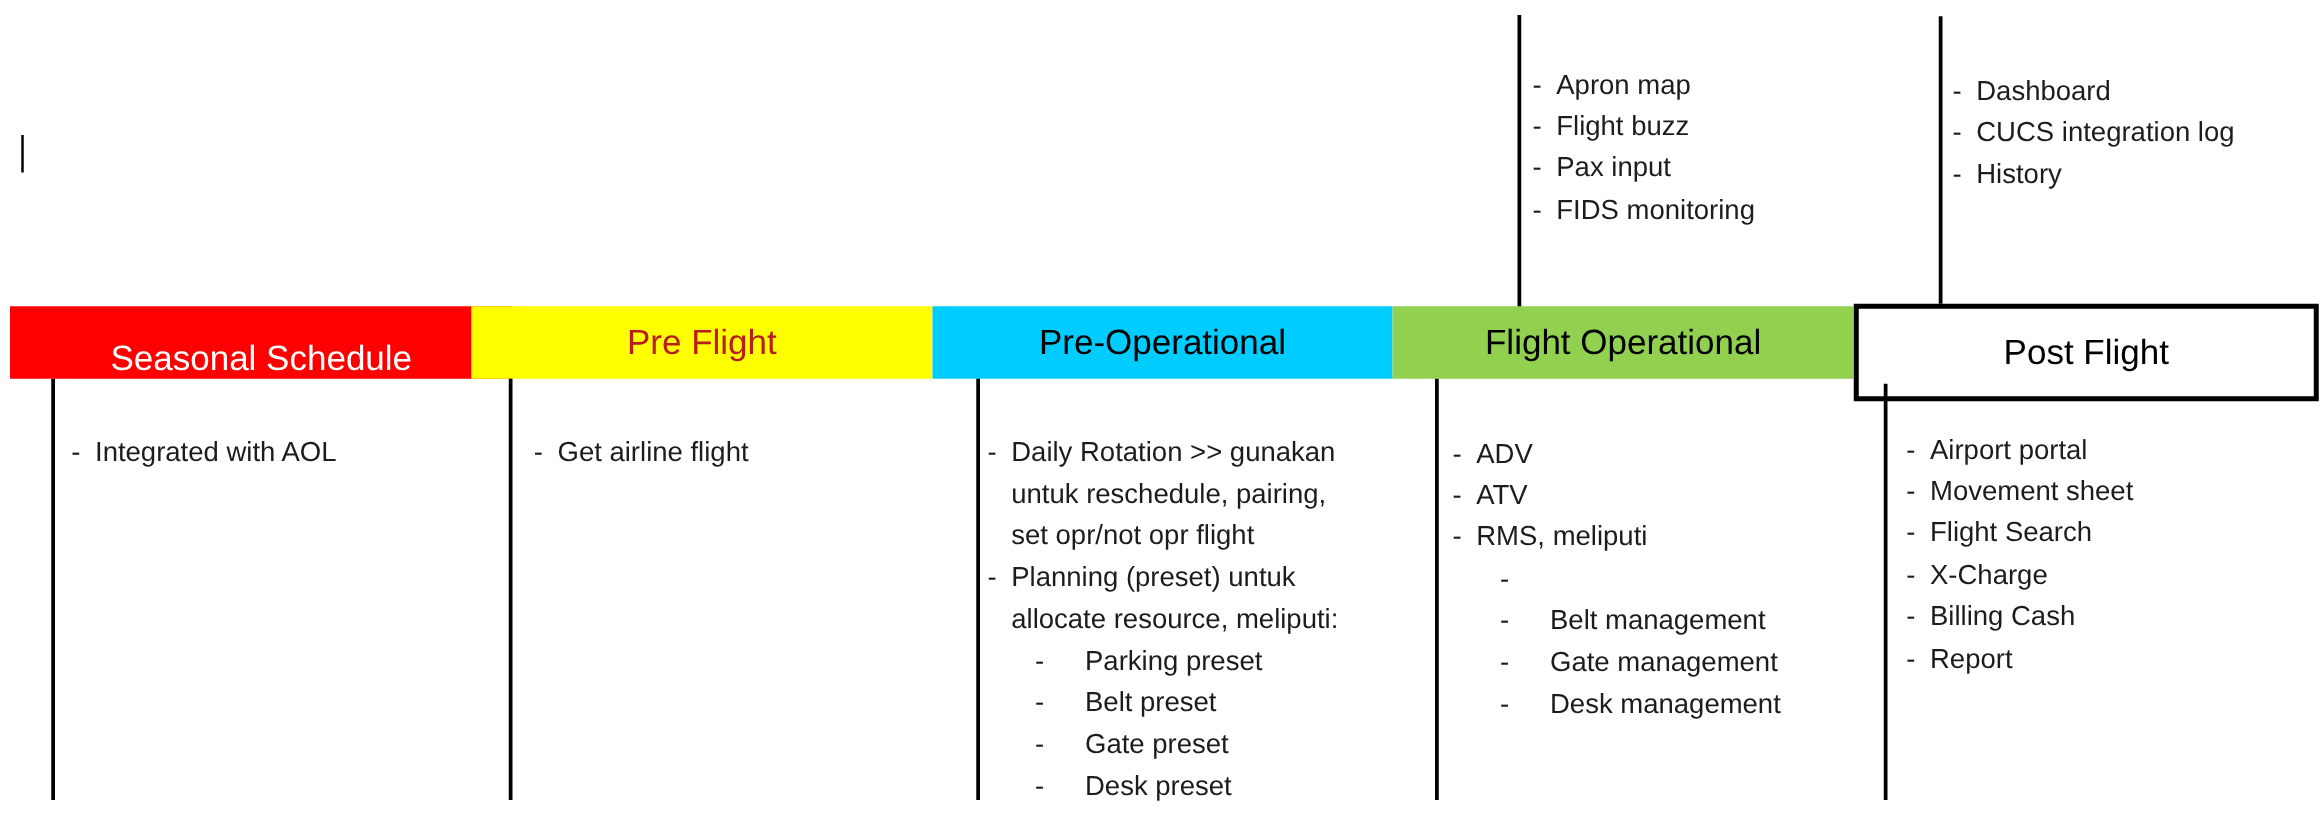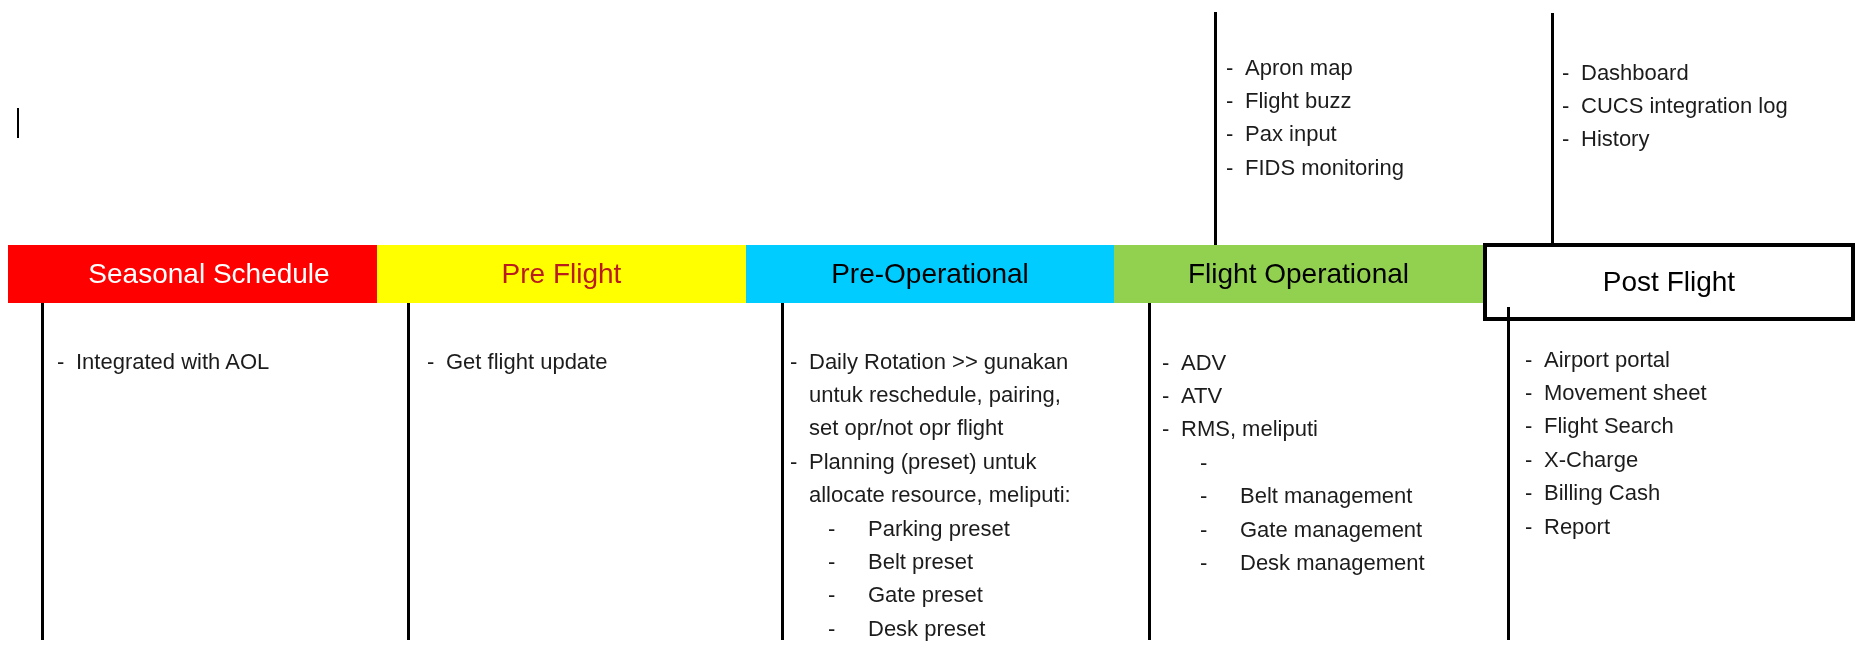--- a/index.html
+++ b/index.html
@@ -10,21 +10,21 @@
     overflow:hidden;
     font-family:"Liberation Sans","DejaVu Sans",sans-serif;
     color:#1c1c1c;
   }
   
   .stage-bar {
     position:absolute; top:245px; height:58px;
     display:flex; align-items:center; justify-content:center;
     font-size:28px; white-space:nowrap;
   }
-  #bar-seasonal   { left:8px;    width:402px; }
+  #bar-seasonal   { left:8px;    width:402px;align-items:flex-end; }
   #bar-preflight  { left:377px;  width:369px; }
   #bar-preop      { left:746px;  width:368px; }
   #bar-flightop   { left:1114px; width:369px; }
   #bar-postflight { left:1483px; width:372px; top:243px; height:78px;
                     border:4px solid #000; box-sizing:border-box;text-align:center; }
   
   .vline { position:absolute; width:3px; background:#000; }
   #tline-flightop   { left:1214px; top:12px;  height:234px; }
   #tline-postflight { left:1551px; top:13px;  height:231px; }
   #cline-seasonal   { left:41px;   top:303px; height:337px; }
@@ -119,21 +119,21 @@
   <div class="list" id="list-seasonal">
     <div class="row">
         <span class="dash"></span>
         <span>Integrated with AOL</span>
       </div>
   </div>
 
   <div class="list" id="list-preflight">
     <div class="row">
         <span class="dash"></span>
-        <span>Get flight update</span>
+        <span>Get airline flight</span>
       </div>
   </div>
 
   <div class="list" id="list-preop">
     <div class="row">
         <span class="dash"></span>
         <span>Daily Rotation &gt;&gt; gunakan</span>
       </div>
     <div class="row cont">
         <span class="dash"></span>

